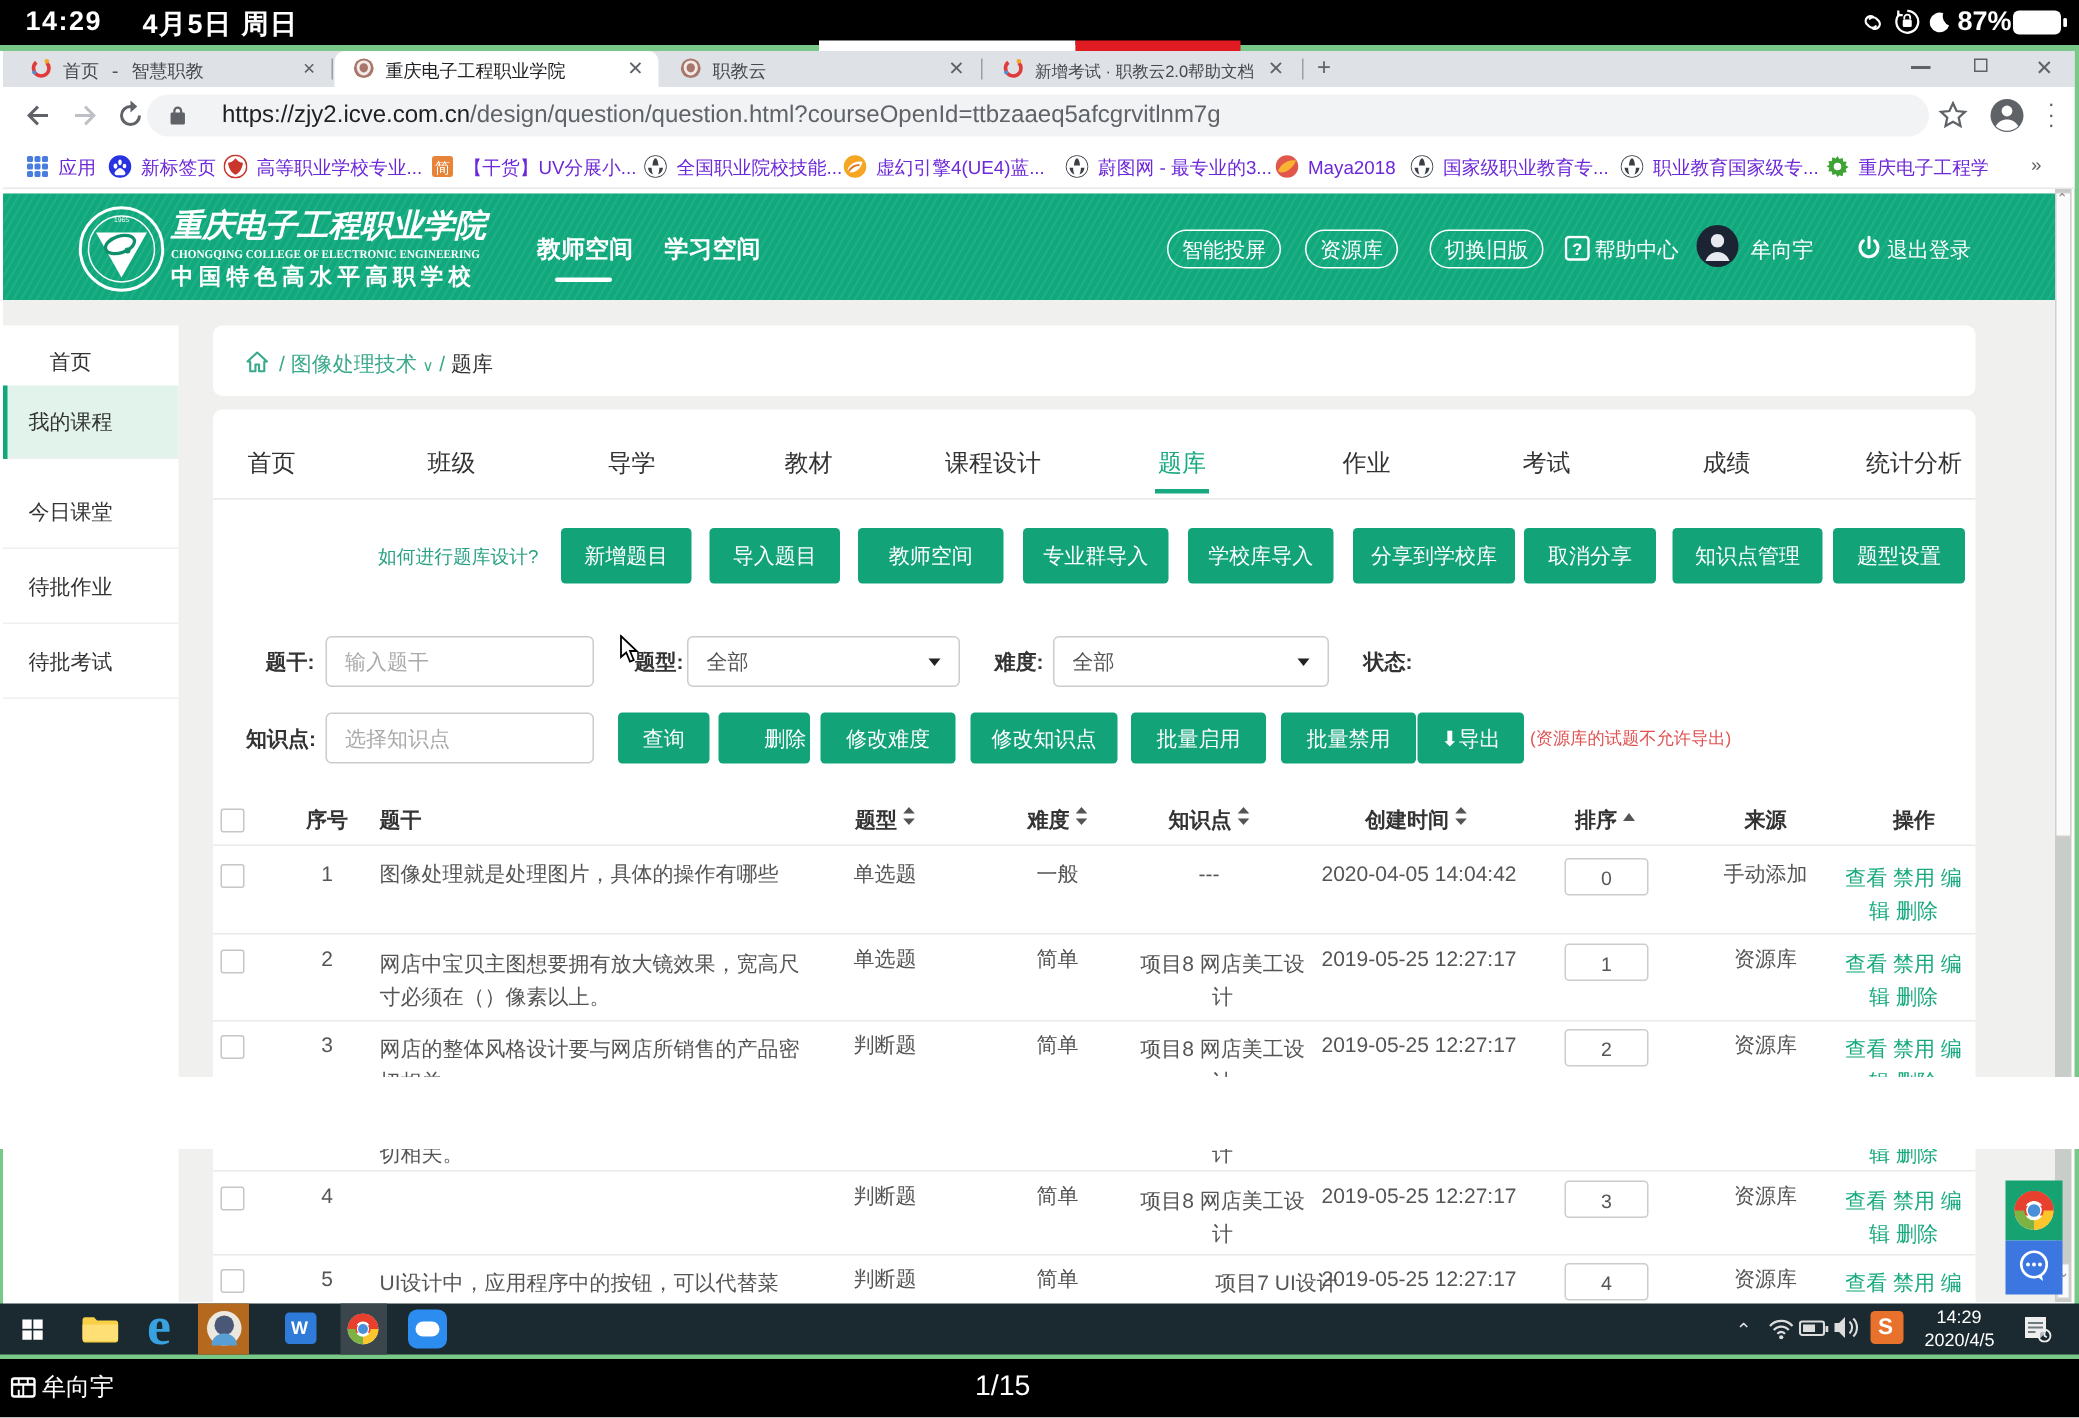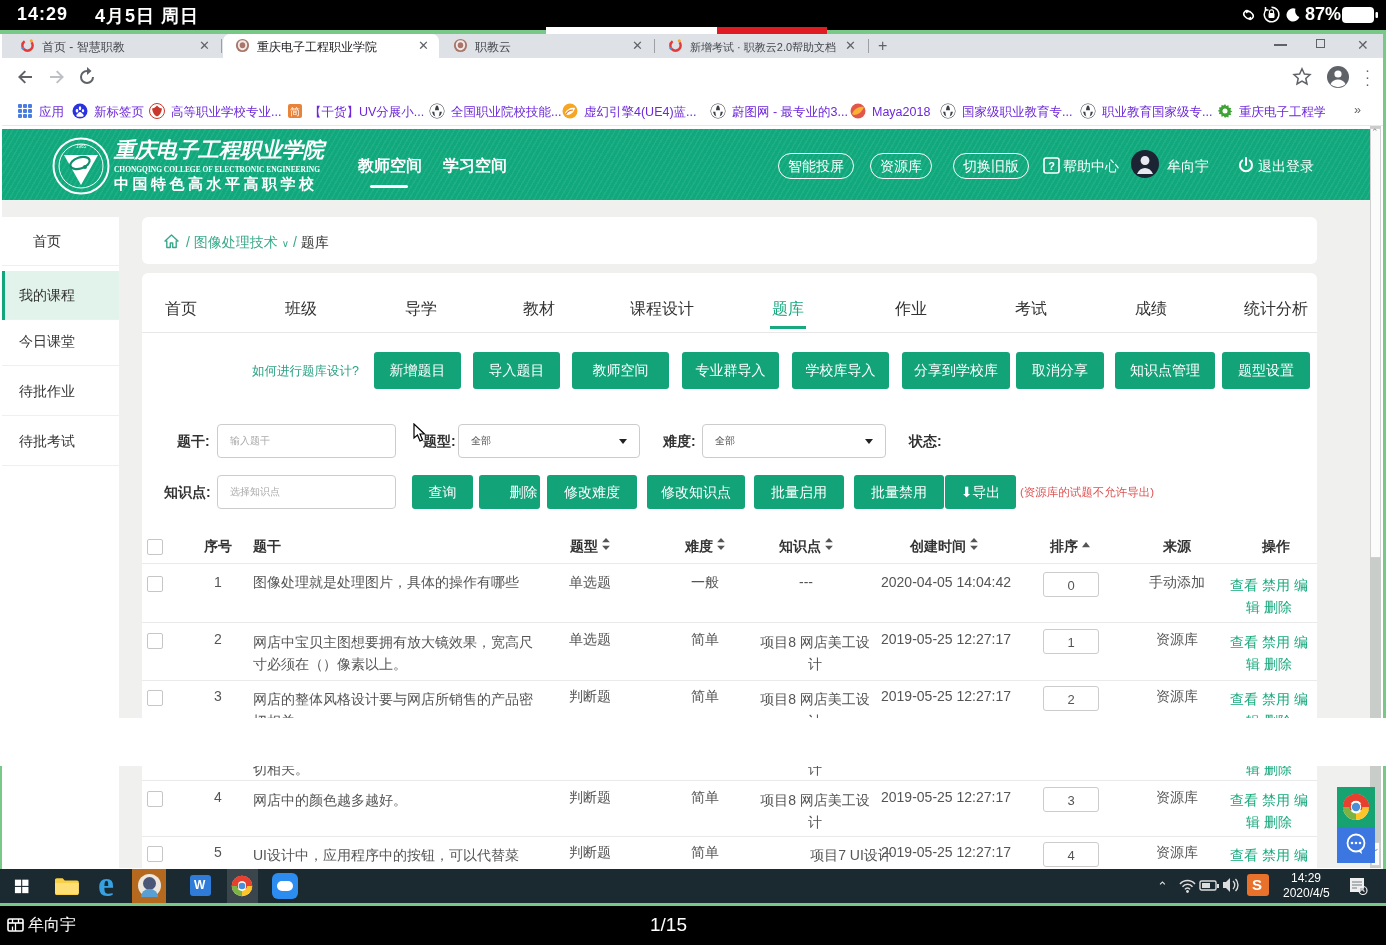--- a/index.html
+++ b/index.html
@@ -80,21 +80,21 @@
 #ctabline { position:absolute; left:0; top:59px; width:1175px; height:1px; background:#e8e8e8; }
 #ctabul { position:absolute; left:628px; top:53px; width:36px; height:3px; background:#18a980; }
 
 
 .gbtn { position:absolute; background:#12a379; color:#fff; font-size:14px; text-align:center; border-radius:3px; }
 .rowbtn { top:79px; height:37px; line-height:37px; }
 #howto { position:absolute; left:110px; top:90px; font-size:12.5px; color:#2aa183; }
 
 
 .flabel { position:absolute; font-size:14px; font-weight:bold; color:#333; }
-.fbox { position:absolute; height:34px; background:#fff; border:1px solid #ccc; border-radius:4px; font-size:10px; color:#aaa; line-height:32px; padding-left:12px; }
+.fbox { position:absolute; height:34px; background:#fff; border:1px solid #ccc; border-radius:4px; font-size:14px; color:#aaa; line-height:32px; padding-left:12px; }
 .fsel { color:#555; }
 .caret { position:absolute; width:0; height:0; border-left:4px solid transparent; border-right:4px solid transparent; border-top:5px solid #222; }
 .fbtn { top:202px; height:34px; line-height:34px; }
 #redwarn { position:absolute; left:878px; top:212px; font-size:11.5px; color:#e05252; }
 .th { position:absolute; font-size:14px; font-weight:bold; color:#333; top:265px; }
 .sorticon { display:inline-block; margin-left:4px; vertical-align:1px; }
 .cb { position:absolute; width:16px; height:16px; border:1px solid #c6c6c6; border-radius:2px; background:#fff; }
 .trow { position:absolute; left:0; width:1175px; border-top:1px solid #eaeaea; }
 .td { position:absolute; font-size:14px; color:#555; }
 .tdc { text-align:center; }
@@ -149,21 +149,21 @@
 </div>
 
 <div class="abs" id="topgreen"></div>
 <div class="abs" id="leftgreen"></div>
 <div class="abs" id="rightgreen"></div>
 <div class="abs" id="botgreen"></div>
 <div class="abs" id="whitestrip"></div>
 <div class="abs" id="redstrip"></div>
 
 <div class="abs" id="tabbar">
-  <div class="tab" id="tab1" style="left:6px;width:212px;">
+  <div class="tab" id="tab1" style="left:6px;width:212px;font-family:Liberation Mono, monospace;">
     <svg class="fav" viewBox="0 0 16 16">
         <circle cx="8" cy="8" r="5.5" fill="none" stroke="#e03a3a" stroke-width="2.6" stroke-dasharray="22 8"></circle>
         <circle cx="12" cy="3" r="1.6" fill="#f5a623"></circle>
         <circle cx="3" cy="11" r="1.4" fill="#4a90d9"></circle>
       </svg>
     <span class="ttl">首页 - 智慧职教</span>
       <span class="x">✕</span>
   </div>
   <div class="tabsep" style="left:219px;"></div>
   <div class="tab" id="tab2" style="left:221px;width:216px;">
@@ -204,20 +204,26 @@
 <div class="abs" id="toolbar">
   <svg class="navic" style="left:12px;" width="22" height="22" viewBox="0 0 22 22">
       <path d="M18 10H7.8l4.2-4.2L10.6 4.4 4 11l6.6 6.6 1.4-1.4L7.8 12H18z" fill="#5f6368"></path>
     </svg>
   <svg class="navic" style="left:44px;" width="22" height="22" viewBox="0 0 22 22">
       <path d="M4 10h10.2L10 5.8l1.4-1.4L18 11l-6.6 6.6-1.4-1.4 4.2-4.2H4z" fill="#bdc1c6"></path>
     </svg>
   <svg class="navic" style="left:74px;" width="22" height="22" viewBox="0 0 22 22">
       <path d="M11 4a7 7 0 1 0 7 7h-2a5 5 0 1 1-5-5v3l4.5-4L11 1z" fill="#5f6368"></path>
     </svg>
+  <div id="urlbox">
+    <svg style="position:absolute;left:14px;top:7px;" width="13" height="14" viewBox="0 0 13 14">
+        <path d="M3.5 5V4a3 3 0 0 1 6 0v1h.8c.55 0 1 .45 1 1v6c0 .55-.45 1-1 1H2.7c-.55 0-1-.45-1-1V6c0-.55.45-1 1-1h.8zm1.5 0h3V4a1.5 1.5 0 0 0-3 0v1z" fill="#5f6368"></path>
+      </svg>
+    <div id="urltext">https://zjy2.icve.com.cn<span class="gray">/design/question/question.html?courseOpenId=ttbzaaeq5afcgrvitlnm7g</span></div>
+  </div>
   <svg class="navic" style="left:1290px;top:9px;" width="20" height="20" viewBox="0 0 20 20">
       <path d="M10 1.8l2.4 5.2 5.6.6-4.2 3.8 1.2 5.6L10 14.2 5 17l1.2-5.6L2 7.6l5.6-.6z" fill="none" stroke="#5f6368" stroke-width="1.5"></path>
     </svg>
   <svg class="navic" style="left:1324px;top:7px;" width="24" height="24" viewBox="0 0 24 24">
       <circle cx="12" cy="12" r="11" fill="#5f6368"></circle>
       <circle cx="12" cy="9" r="3.6" fill="#fff"></circle>
       <path d="M4.5 19.2c1.4-3 4.3-4.6 7.5-4.6s6.1 1.6 7.5 4.6a11 11 0 0 1-15 0z" fill="#fff"></path>
     </svg>
   <div style="position:absolute;left:1363px;top:8px;width:4px;height:22px;color:#5f6368;font-size:15px;line-height:7px;">·<br>·<br>·</div>
 </div>
@@ -316,21 +322,21 @@
       <div class="hright" style="left:1165px;">牟向宇</div>
       <svg class="abs" style="left:1236px;top:28px;" width="16" height="16" viewBox="0 0 16 16">
           <path d="M8 1v7" stroke="#fff" stroke-width="2" stroke-linecap="round"></path>
           <path d="M4.2 3.5a6 6 0 1 0 7.6 0" fill="none" stroke="#fff" stroke-width="2" stroke-linecap="round"></path>
         </svg>
       <div class="hright" style="left:1256px;">退出登录</div>
     </div>
 
     <div class="abs" id="sidebar">
       <div class="sbitem" style="top:0px;">首页</div>
-      <div class="sbitem active" style="top:54px;">我的课程</div>
+      <div class="sbitem active" style="top:40px;">我的课程</div>
       <div class="sbitem" style="top:100px;">今日课堂</div>
       <div class="sbitem" style="top:150px;">待批作业</div>
       <div class="sbitem" style="top:200px;">待批考试</div>
     </div>
 
     <div class="abs" id="crumb">
       <svg class="abs" style="left:21px;top:16px;" width="17" height="17" viewBox="0 0 17 17">
           <path d="M8.5 2L2 8h1.8v6.5h3.5V10h2.4v4.5h3.5V8H15z" fill="none" stroke="#3aa98b" stroke-width="1.4" stroke-linejoin="round"></path>
         </svg>
       <div class="bc" style="left:44px;">/ 图像处理技术 <span style="font-size:10px;">∨</span> / <span style="color:#333;">题库</span></div>
@@ -441,21 +447,20 @@
       <div class="td tdc" style="left:985px;top:415px;width:100px;">资源库</div>
       <div class="td tdc glink" style="left:1082px;top:415px;width:90px;line-height:22px;">查看 禁用 编<br>辑 删除</div>
 
       <div class="td" style="left:111px;top:490px;width:300px;line-height:22px;height:15px;overflow:hidden;"><span style="position:relative;top:-5px;display:inline-block;">切相关。</span></div>
       <div class="td tdc" style="left:613px;top:490px;width:120px;line-height:22px;height:15px;overflow:hidden;"><span style="position:relative;top:-5px;display:inline-block;">计</span></div>
       <div class="td tdc glink" style="left:1082px;top:490px;width:90px;line-height:22px;height:15px;overflow:hidden;"><span style="position:relative;top:-5px;display:inline-block;">辑 删除</span></div>
 
       <div class="trow" style="top:507px;"></div>
       <div class="cb" style="left:5px;top:518px;"></div>
       <div class="td tdc" style="left:62px;top:516px;width:28px;">4</div>
-      <div class="td" style="left:111px;top:516px;width:300px;line-height:22px;">网店中的颜色越多越好。</div>
       <div class="td tdc" style="left:418px;top:516px;width:60px;">判断题</div>
       <div class="td tdc" style="left:533px;top:516px;width:60px;">简单</div>
       <div class="td tdc" style="left:613px;top:516px;width:120px;line-height:22px;">项目8 网店美工设<br>计</div>
       <div class="td tdc" style="left:734px;top:516px;width:140px;">2019-05-25 12:27:17</div>
       <div class="numbox" style="left:901px;top:514px;">3</div>
       <div class="td tdc" style="left:985px;top:516px;width:100px;">资源库</div>
       <div class="td tdc glink" style="left:1082px;top:516px;width:90px;line-height:22px;">查看 禁用 编<br>辑 删除</div>
 
       <div class="trow" style="top:563px;"></div>
       <div class="cb" style="left:5px;top:573px;"></div>

